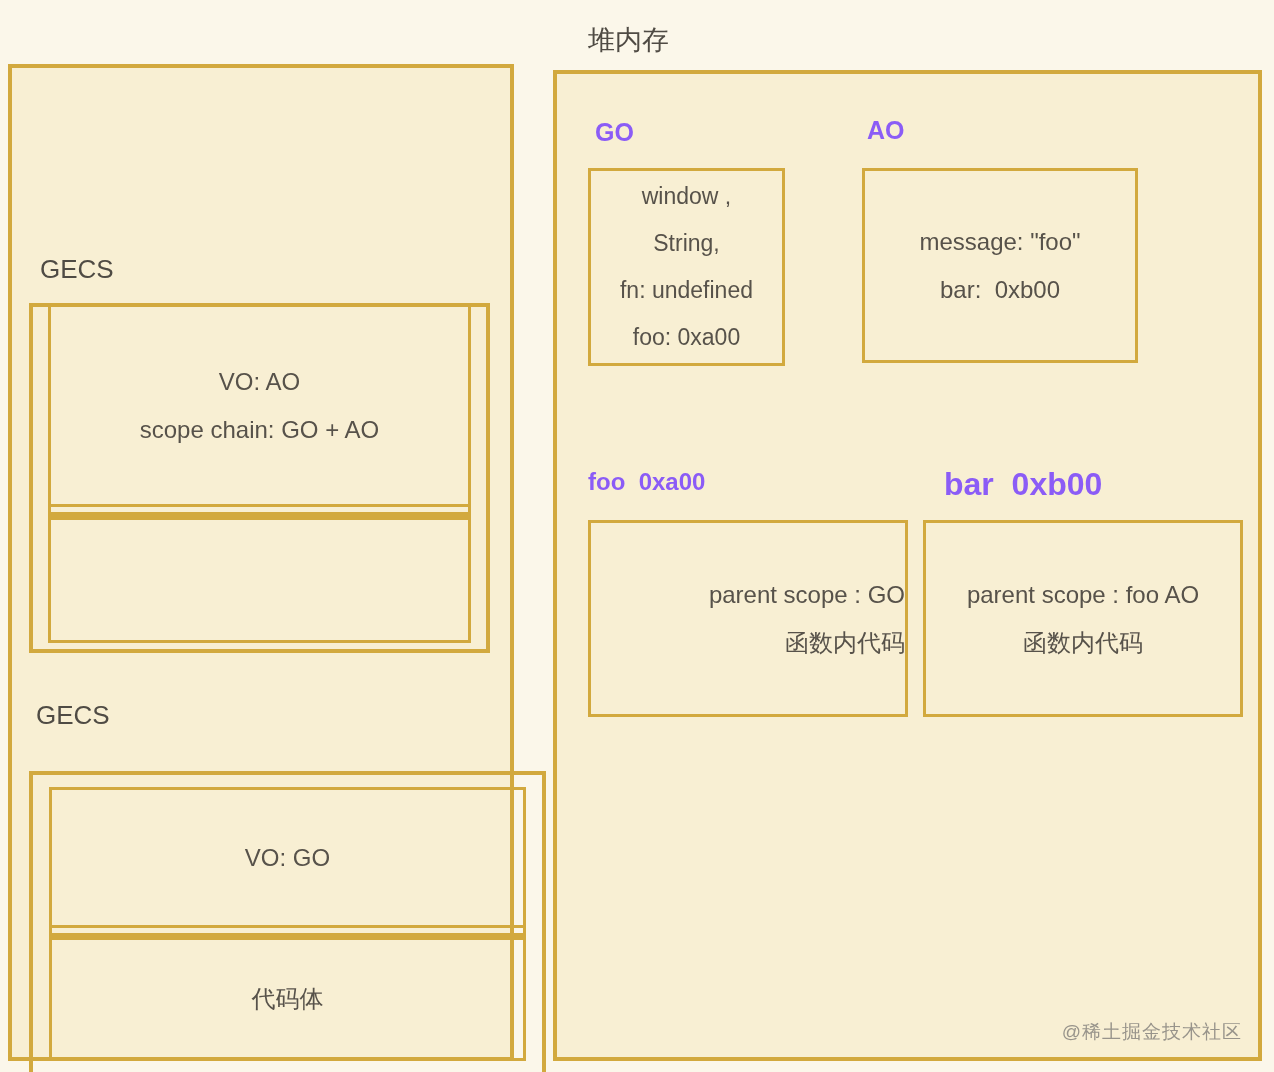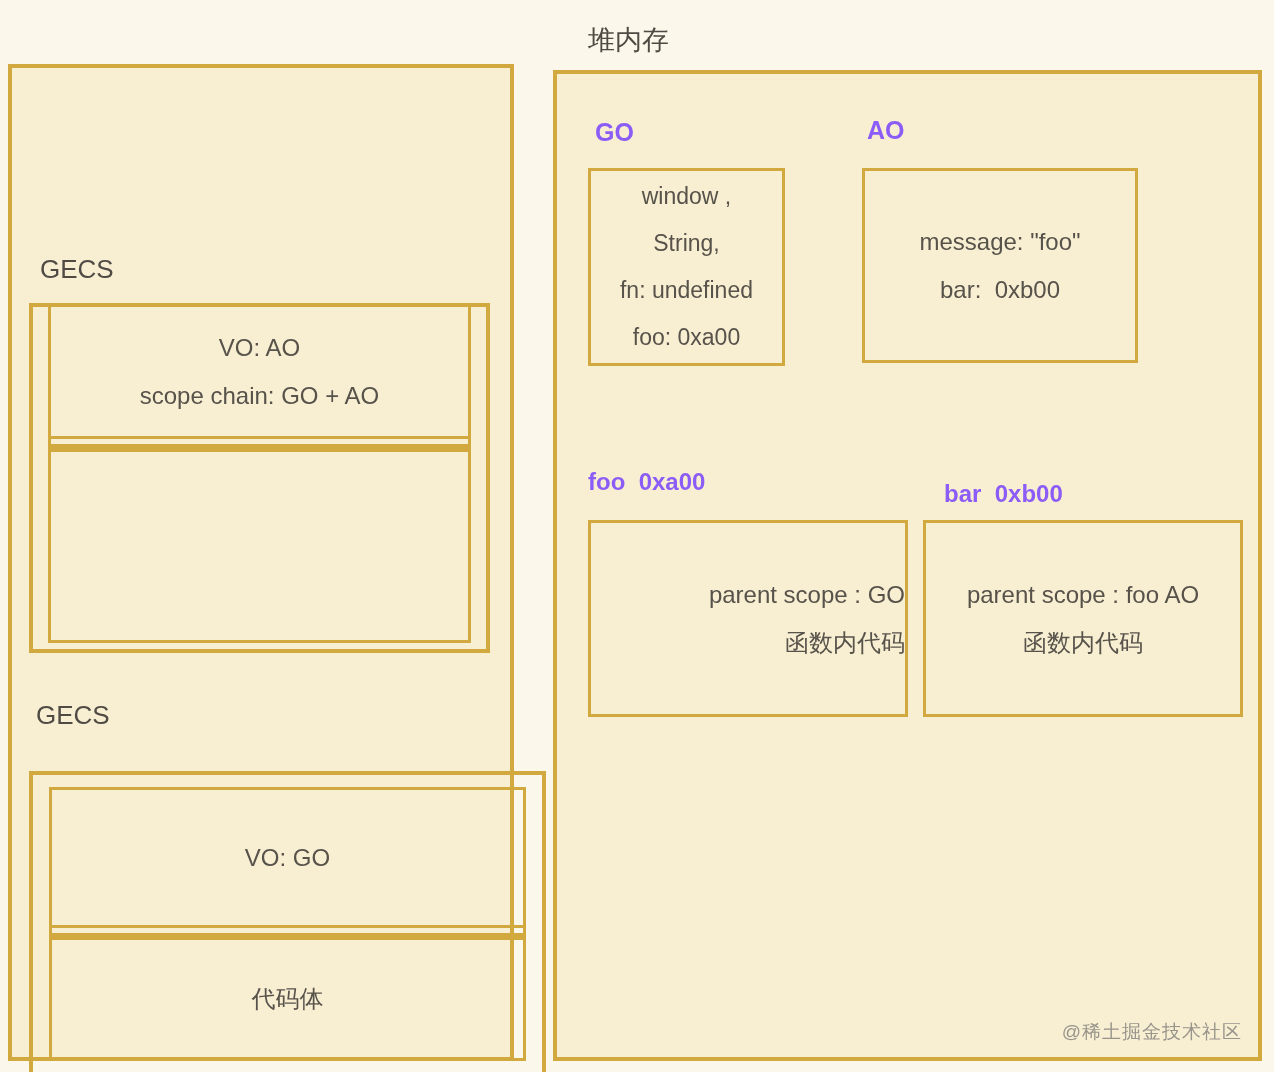--- a/index.html
+++ b/index.html
@@ -51,21 +51,21 @@
   .gecs-inner{
     position:absolute;
     left:16px;right:16px;top:12px;bottom:16px;
     border:3px solid var(--gold);
     display:flex;flex-direction:column;
   }
   .cell-top{
     display:flex;flex-direction:column;justify-content:center;
     border-bottom:3px solid var(--gold);
   }
-  .fecs-inner .cell-top{height:132px;}
+  .fecs-inner .cell-top{height:200px;}
   .gecs-inner .cell-top{height:138px;}
   .divider-gap{height:5px;flex:0 0 auto;}
   .divider-bar{height:8px;flex:0 0 auto;background:var(--gold);}
   .gecs-inner .divider-bar{height:7px;}
   .cell-bottom{
     flex:1;
     display:flex;flex-direction:column;justify-content:center;
   }
   .line{
     text-align:center;
@@ -149,20 +149,20 @@
     <div class="line">message: "foo"</div>
     <div class="line">bar:  0xb00</div>
   </div>
 
   <div class="obj-label" style="left:31px;top:394px;font-size:24px;text-align:center;">foo  0xa00</div>
   <div class="objbox" style="left:31px;top:446px;width:320px;height:197px;align-items:flex-end;">
     <div class="line">parent scope : GO</div>
     <div class="line">函数内代码</div>
   </div>
 
-  <div class="obj-label" style="left:387px;top:406px;font-size:24px;">bar  0xb00</div>
+  <div class="obj-label" style="left:387px;top:392px;font-size:32px;">bar  0xb00</div>
   <div class="objbox" style="left:366px;top:446px;width:320px;height:197px;">
     <div class="line">parent scope : foo AO</div>
     <div class="line">函数内代码</div>
   </div>
 
   <div class="watermark">@稀土掘金技术社区</div>
 </div>
 
 </body></html>

